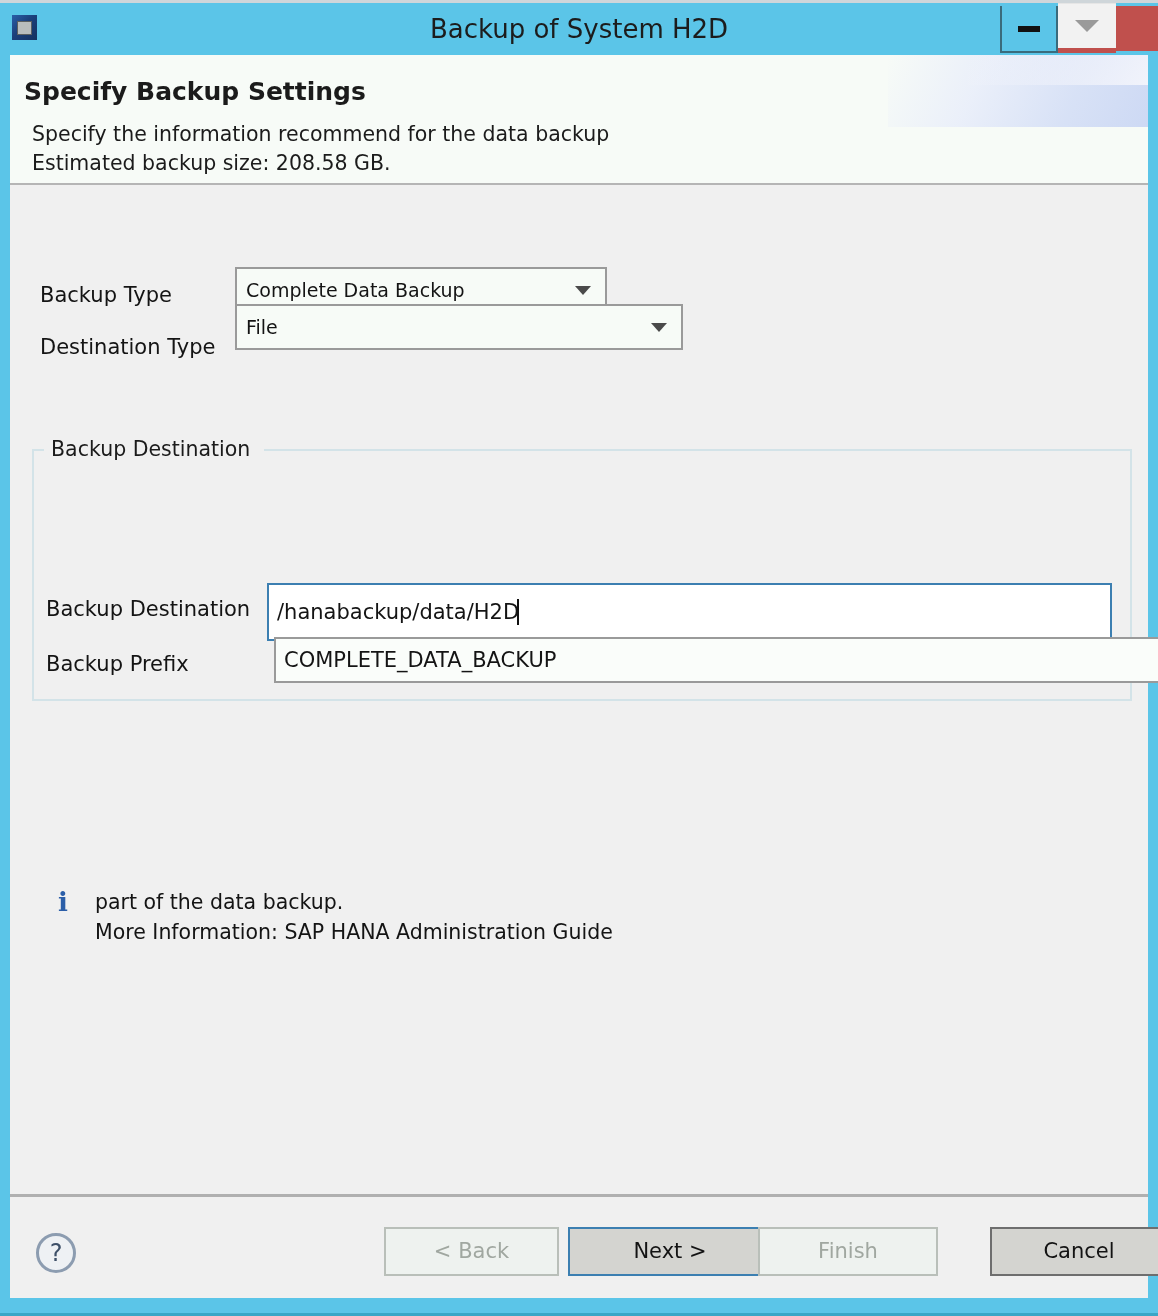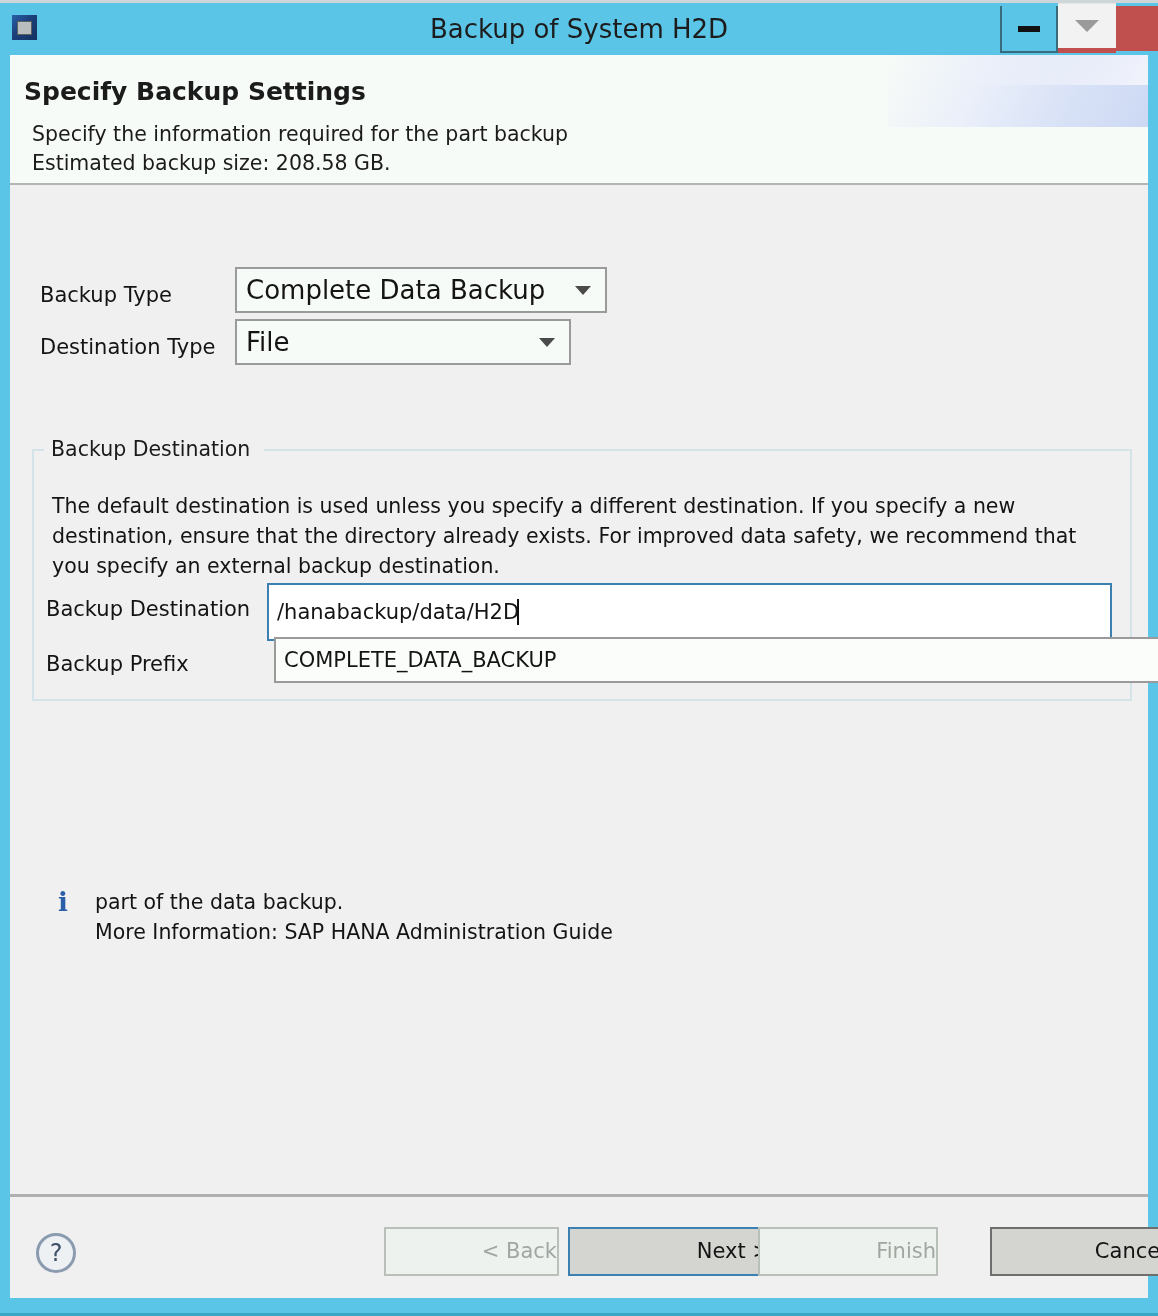--- a/index.html
+++ b/index.html
@@ -199,21 +199,21 @@
   .combo {
     position: absolute;
     background: #f7fbf7;
     border: 2px solid #9a9a9a;
     box-sizing: border-box;
   }
   .combo .val {
     position: absolute;
     left: 9px; top: 50%;
     transform: translateY(-50%);
-    font-size: 26px;
+    font-size: 19px;
     color: #141414;
     white-space: nowrap;
   }
   .combo .arrow {
     position: absolute;
     right: 14px; top: 50%;
     margin-top: -4px;
     width: 0; height: 0;
     border-left: 8px solid transparent;
     border-right: 8px solid transparent;
@@ -339,21 +339,21 @@
     color: #3e5068;
     font-family: "DejaVu Sans", sans-serif;
   }
 
   .btn {
     position: absolute;
     top: 30px;
     height: 49px;
     box-sizing: border-box;
     font-size: 21px;
-    text-align: right;
+    text-align: center;
     line-height: 45px;
   }
   .btn.disabled {
     background: #eef2ef;
     border: 2px solid #b9bfb9;
     color: #a0a7a0;
   }
   .btn.enabled {
     background: #d4d4d0;
     border: 2px solid #6e6e6e;
@@ -390,46 +390,45 @@
     <div class="win-popup-strip"></div>
   </div>
 
   <div class="client">
 
     <div class="wiz-header">
       <div class="watermark"></div>
       <div class="watermark2"></div>
       <div class="wiz-title">Specify Backup Settings</div>
       <div class="wiz-desc">
-        <div>Specify the information required for the part backup</div>
+        <div>Specify the information recommend for the data backup</div>
         <div>Estimated backup size: 208.58 GB.</div>
       </div>
     </div>
     <div class="header-sep"></div>
 
     <div class="body-area">
 
       <div class="field-label" style="left:30px; top:98px;">Backup Type</div>
       <div class="combo" style="left:225px; top:82px; width:372px; height:46px;">
         <div class="val">Complete Data Backup</div>
         <div class="arrow"></div>
       </div>
 
       <div class="field-label" style="left:30px; top:150px;">Destination Type</div>
-      <div class="combo" style="left:225px; top:134px; width:336px; height:46px;">
+      <div class="combo" style="left:225px; top:119px; width:448px; height:46px;">
         <div class="val">File</div>
         <div class="arrow"></div>
       </div>
 
       <div class="groupbox"></div>
       <div class="gb-top-left"></div>
       <div class="gb-top-right"></div>
       <div class="gb-legend">Backup Destination</div>
 
-      <div class="gb-text">The default destination is used unless you specify a different destination. If you specify a new destination, ensure that the directory already exists. For improved data safety, we recommend that you specify an external backup destination.</div>
 
       <div class="field-label" style="left:36px; top:412px;">Backup Destination</div>
       <div class="textfield focused" style="left:257px; top:398px; width:845px; height:58px;">
         <div class="val">/hanabackup/data/H2D</div>
         <div class="caret" style="left:248px;"></div>
       </div>
 
       <div class="field-label" style="left:36px; top:467px;">Backup Prefix</div>
       <div class="textfield normal" style="left:264px; top:452px; width:940px; height:46px;">
         <div class="val">COMPLETE_DATA_BACKUP</div>

